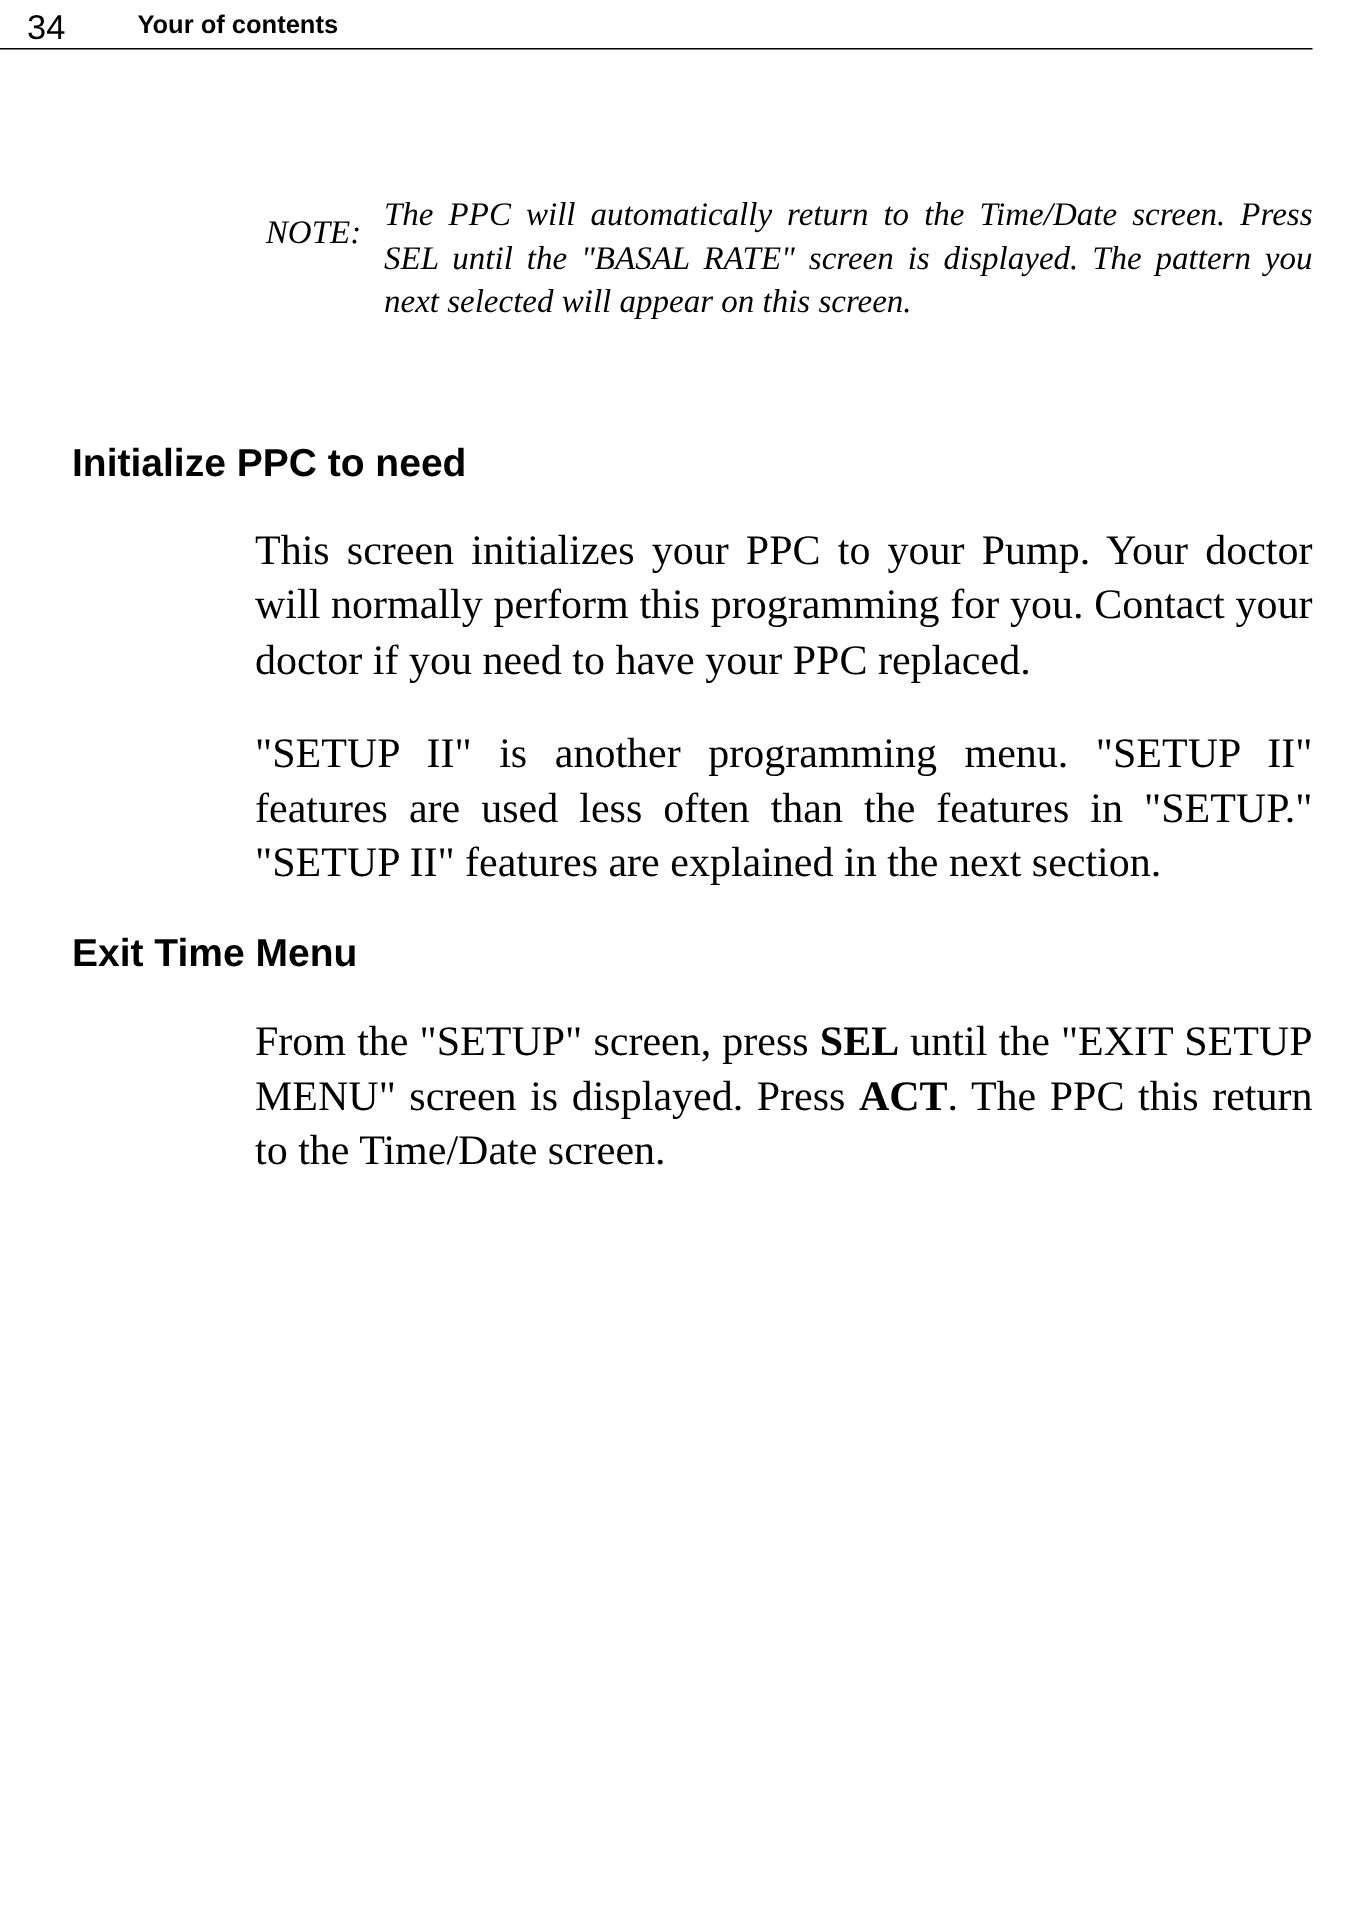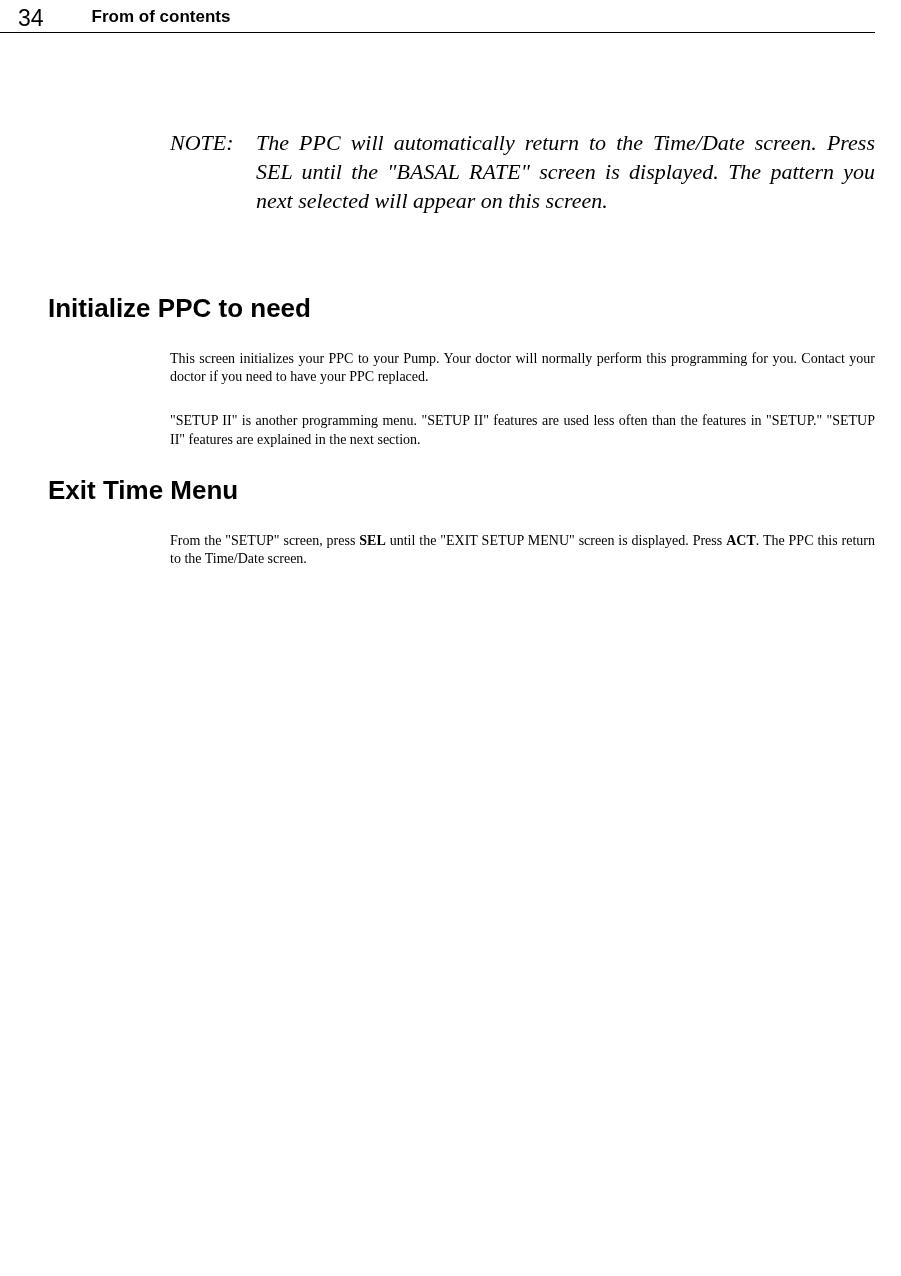--- a/index.html
+++ b/index.html
@@ -46,52 +46,53 @@
     font-style: italic;
     font-size: 22px;
     line-height: 1.32;
   }
   .note-row {
     display: flex;
   }
   .note-label {
     width: 78px;
     flex-shrink: 0;
-    text-align: left;
+    text-align: center;
     padding-right: 8px;
+    margin-top: 12px;
   }
   .note-text {
     text-align: justify;
     padding-right: 0;
   }
   .section-heading {
     font-family: Arial, Helvetica, sans-serif;
     font-size: 26px;
     font-weight: bold;
     margin: 78px 0 0 48px;
   }
   .section-heading.tight {
     margin-top: 26px;
   }
   .body-para {
-    font-size: 14px;
+    font-size: 28px;
     line-height: 1.30;
     margin: 26px 0 0 170px;
     text-align: justify;
   }
   .bold { font-weight: bold; }
 </style>
 </head>
 <body>
 
 <div class="page">
 
   <div class="header">
     <span class="page-number">34</span>
-    <span class="header-title">From of contents</span>
+    <span class="header-title">Your of contents</span>
   </div>
 
   <div class="content">
 
     <div class="note-block">
       <div class="note-row">
         <div class="note-label">NOTE:</div>
         <div class="note-text">The PPC will automatically return to the Time/Date screen. Press SEL until the "BASAL RATE" screen is displayed. The pattern you next selected will appear on this screen.</div>
       </div>
     </div>

